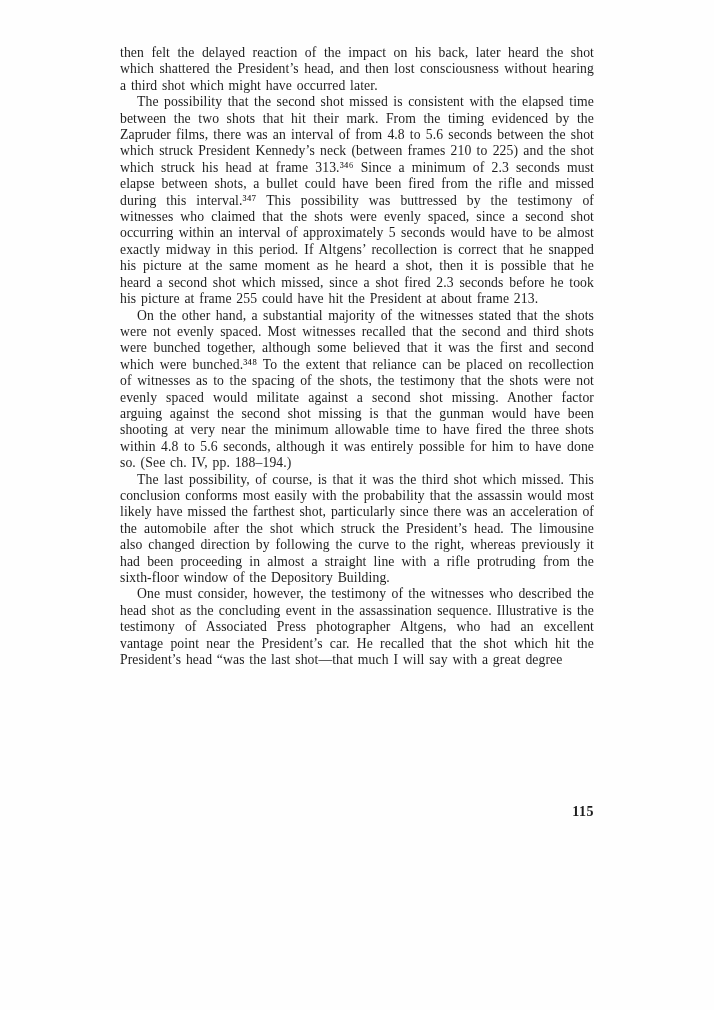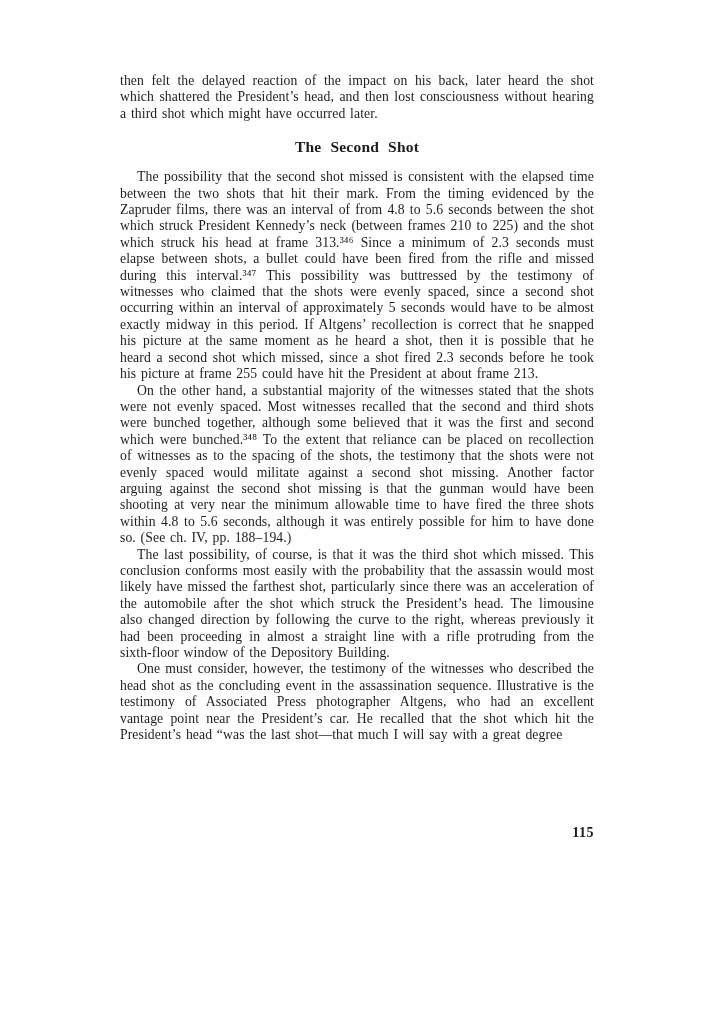--- a/index.html
+++ b/index.html
@@ -14,21 +14,20 @@
     background: #fefefe;
     overflow: hidden;
     font-family: "Liberation Serif", "DejaVu Serif", serif;
     color: #1d1d1d;
   }
   .text-column {
     position: absolute;
     left: 120px;
     top: 45px;
     width: 474px;
-    margin-top: 28px;
   }
   .body-paragraph {
     margin: 0;
     font-size: 13.7px;
     line-height: 16.4px;
     text-align: justify;
     word-spacing: 1.2px;
     letter-spacing: 0.1px;
   }
   .body-paragraph.indent {
@@ -37,35 +36,34 @@
   .section-heading {
     margin: 16px 0 13px 0;
     font-size: 15.5px;
     font-weight: bold;
     text-align: center;
     word-spacing: 5px;
     letter-spacing: 0.2px;
   }
   .page-number {
     position: absolute;
-    top: 825px;
+    top: 804px;
     left: 120px;
     width: 474px;
     text-align: right;
     font-size: 14px;
     font-weight: bold;
     letter-spacing: 0.5px;
   }
 </style>
 </head>
 <body>
 
 <div class="page">
   <div class="text-column">
       <p class="body-paragraph">then felt the delayed reaction of the impact on his back, later heard the shot which shattered the President’s head, and then lost consciousness without hearing a third shot which might have occurred later.</p>
-      <h2 class="section-heading">The Second Shot</h2>
       <p class="body-paragraph indent">The possibility that the second shot missed is consistent with the elapsed time between the two shots that hit their mark. From the timing evidenced by the Zapruder films, there was an interval of from 4.8 to 5.6 seconds between the shot which struck President Kennedy’s neck (between frames 210 to 225) and the shot which struck his head at frame 313.³⁴⁶ Since a minimum of 2.3 seconds must elapse between shots, a bullet could have been fired from the rifle and missed during this interval.³⁴⁷ This possibility was buttressed by the testimony of witnesses who claimed that the shots were evenly spaced, since a second shot occurring within an interval of approximately 5 seconds would have to be almost exactly midway in this period. If Altgens’ recollection is correct that he snapped his picture at the same moment as he heard a shot, then it is possible that he heard a second shot which missed, since a shot fired 2.3 seconds before he took his picture at frame 255 could have hit the President at about frame 213.</p>
       <p class="body-paragraph indent">On the other hand, a substantial majority of the witnesses stated that the shots were not evenly spaced. Most witnesses recalled that the second and third shots were bunched together, although some believed that it was the first and second which were bunched.³⁴⁸ To the extent that reliance can be placed on recollection of witnesses as to the spacing of the shots, the testimony that the shots were not evenly spaced would militate against a second shot missing. Another factor arguing against the second shot missing is that the gunman would have been shooting at very near the minimum allowable time to have fired the three shots within 4.8 to 5.6 seconds, although it was entirely possible for him to have done so. (See ch. IV, pp. 188–194.)</p>
       <p class="body-paragraph indent">The last possibility, of course, is that it was the third shot which missed. This conclusion conforms most easily with the probability that the assassin would most likely have missed the farthest shot, particularly since there was an acceleration of the automobile after the shot which struck the President’s head. The limousine also changed direction by following the curve to the right, whereas previously it had been proceeding in almost a straight line with a rifle protruding from the sixth-floor window of the Depository Building.</p>
       <p class="body-paragraph indent">One must consider, however, the testimony of the witnesses who described the head shot as the concluding event in the assassination sequence. Illustrative is the testimony of Associated Press photographer Altgens, who had an excellent vantage point near the President’s car. He recalled that the shot which hit the President’s head “was the last shot—that much I will say with a great degree</p>
     </div>
   <div class="page-number">115</div>
 </div>
 
 </body></html>

